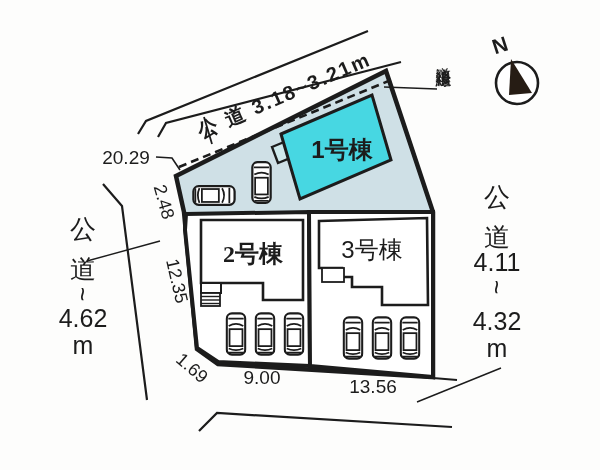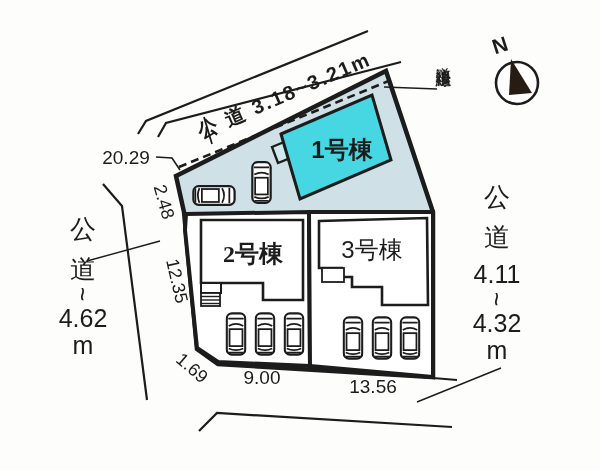--- a/index.html
+++ b/index.html
@@ -124,19 +124,19 @@
     <div class="ln kanji">公</div>
     <div class="ln kanji" style="margin-top:14px;">道</div>
     <div class="ln tilde" style="margin-top:2px;">~</div>
     <div class="ln" style="margin-top:2px;text-align:right;">4.62</div>
     <div class="ln" style="margin-top:2px;">m</div>
   </div>
 
   <div class="vcol" style="left:461px;top:184px;width:72px;">
     <div class="ln kanji">公</div>
     <div class="ln kanji" style="margin-top:14px;">道</div>
-    <div class="ln" style="margin-top:12px;">4.11</div>
+    <div class="ln" style="">4.11</div>
     <div class="ln tilde" style="margin-top:2px;">~</div>
-    <div class="ln" style="margin-top:2px;">4.32</div>
+    <div class="ln" style="margin-top:12px;">4.32</div>
     <div class="ln" style="margin-top:2px;">m</div>
   </div>
 
 </div>
 
 </body></html>

